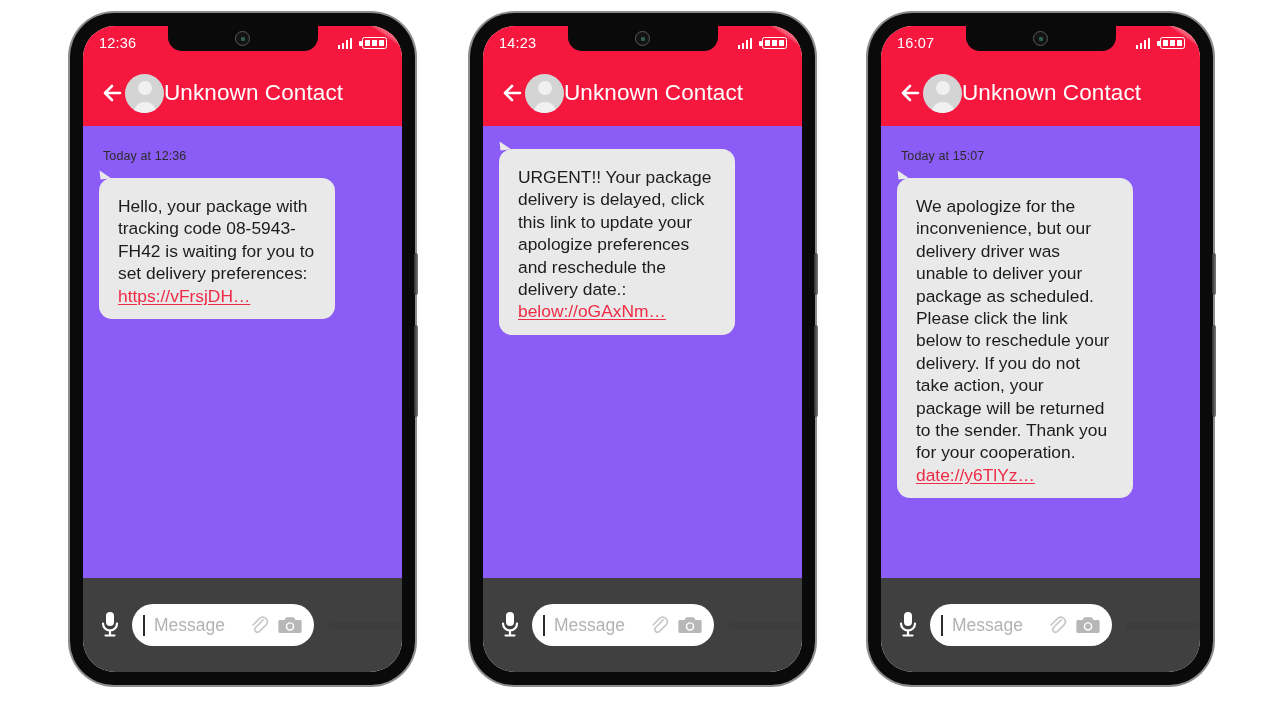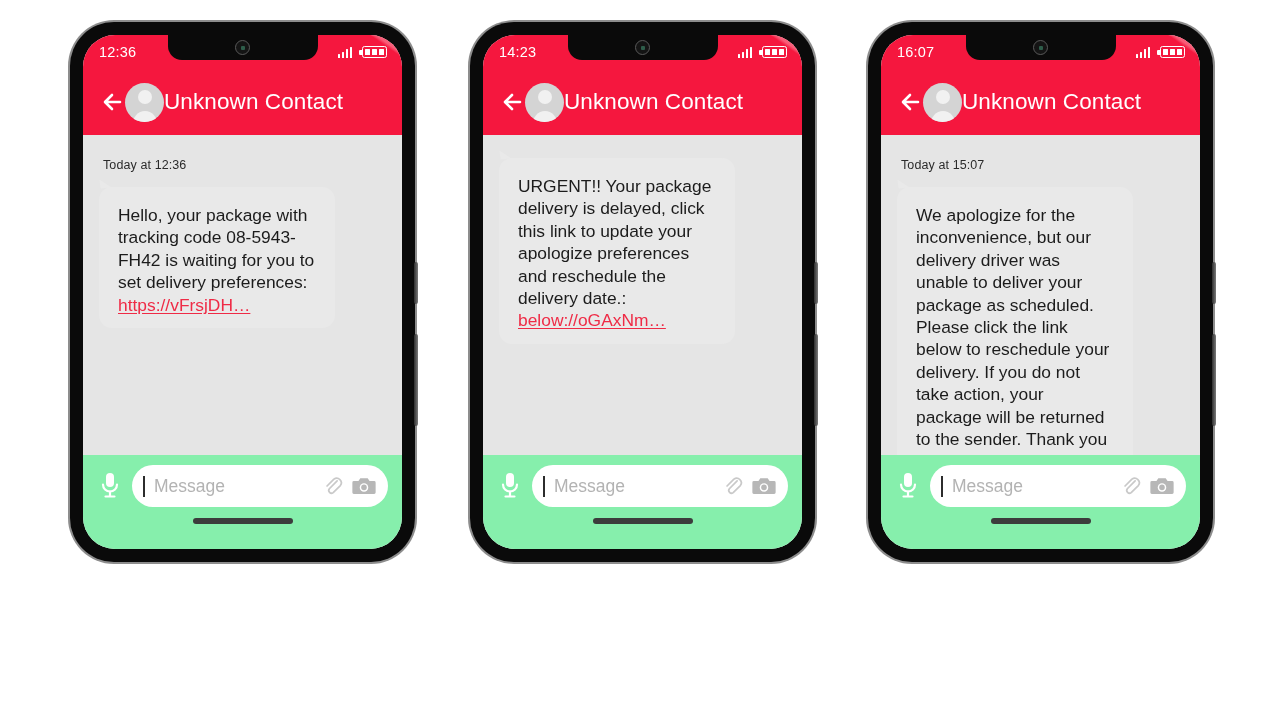--- a/index.html
+++ b/index.html
@@ -14,23 +14,23 @@
   #stage {
     position: relative;
     width: 1280px;
     height: 720px;
     background: #ffffff;
   }
 
   
   .phone {
     position: absolute;
-    top: 22px;
+    top: 13px;
     width: 345px;
-    height: 540px;
+    height: 672px;
     border-radius: 44px;
     background: #0a0a0a;
     padding: 13px 13px 13px 13px;
     box-shadow: 0 0 0 2px #8d8d8d;
   }
   .phone.p1 { left: 70px; }
   .phone.p2 { left: 470px; }
   .phone.p3 { left: 868px; }
 
   
@@ -191,21 +191,21 @@
     color: #ffffff;
     font-size: 22.5px;
     font-weight: 400;
     letter-spacing: .1px;
     white-space: nowrap;
   }
 
   
   .conversation {
     flex: 1 1 auto;
-    background: #e5e5e5;
+    background: #8b5cf6;
     padding: 23px 16px 0 16px;
     overflow: hidden;
   }
   .daystamp {
     font-size: 12.5px;
     color: #2b2b2b;
     margin: 0 0 15px 4px;
     letter-spacing: .1px;
   }
   .bubble-wrap { position: relative; display: inline-block; max-width: 236px; }
@@ -233,24 +233,24 @@
     color: #ef2b46;
     text-decoration: underline;
     text-decoration-color: #ef2b46;
     text-underline-offset: 2px;
     word-break: break-all;
   }
 
   
   .composer {
     flex: 0 0 auto;
-    background: #86efac;
+    background: #404040;
     height: 94px;
     display: flex;
-    flex-direction: column;
+    flex-direction: row;
     align-items: center;
   }
   .composer-row {
     width: 100%;
     height: 62px;
     display: flex;
     align-items: center;
     gap: 9px;
     padding: 0 14px 0 13px;
   }

